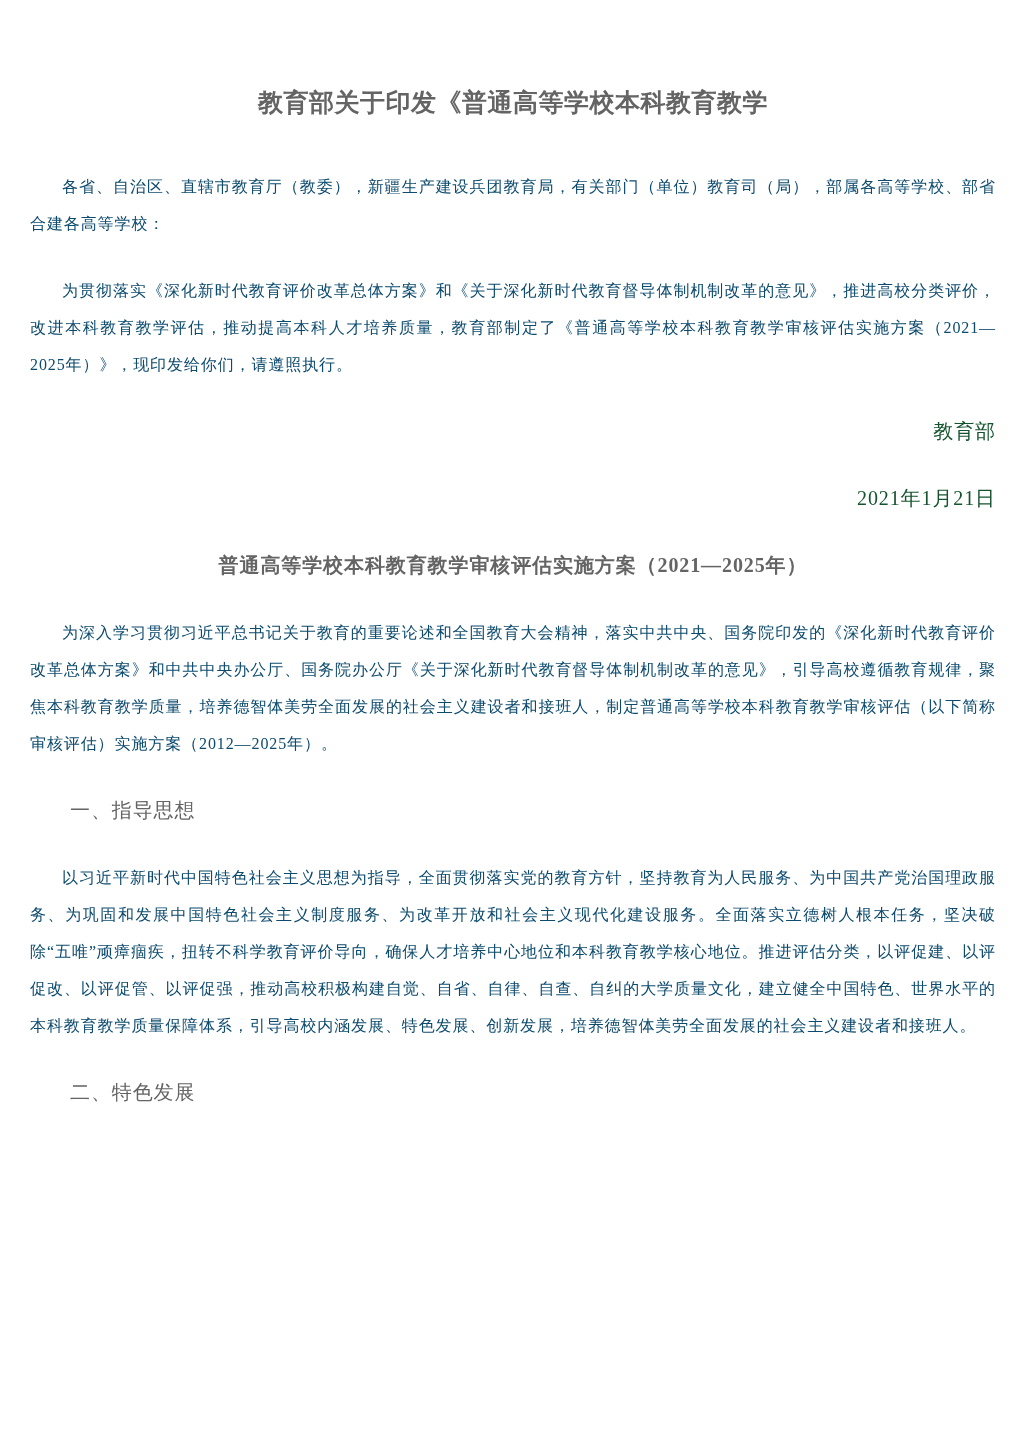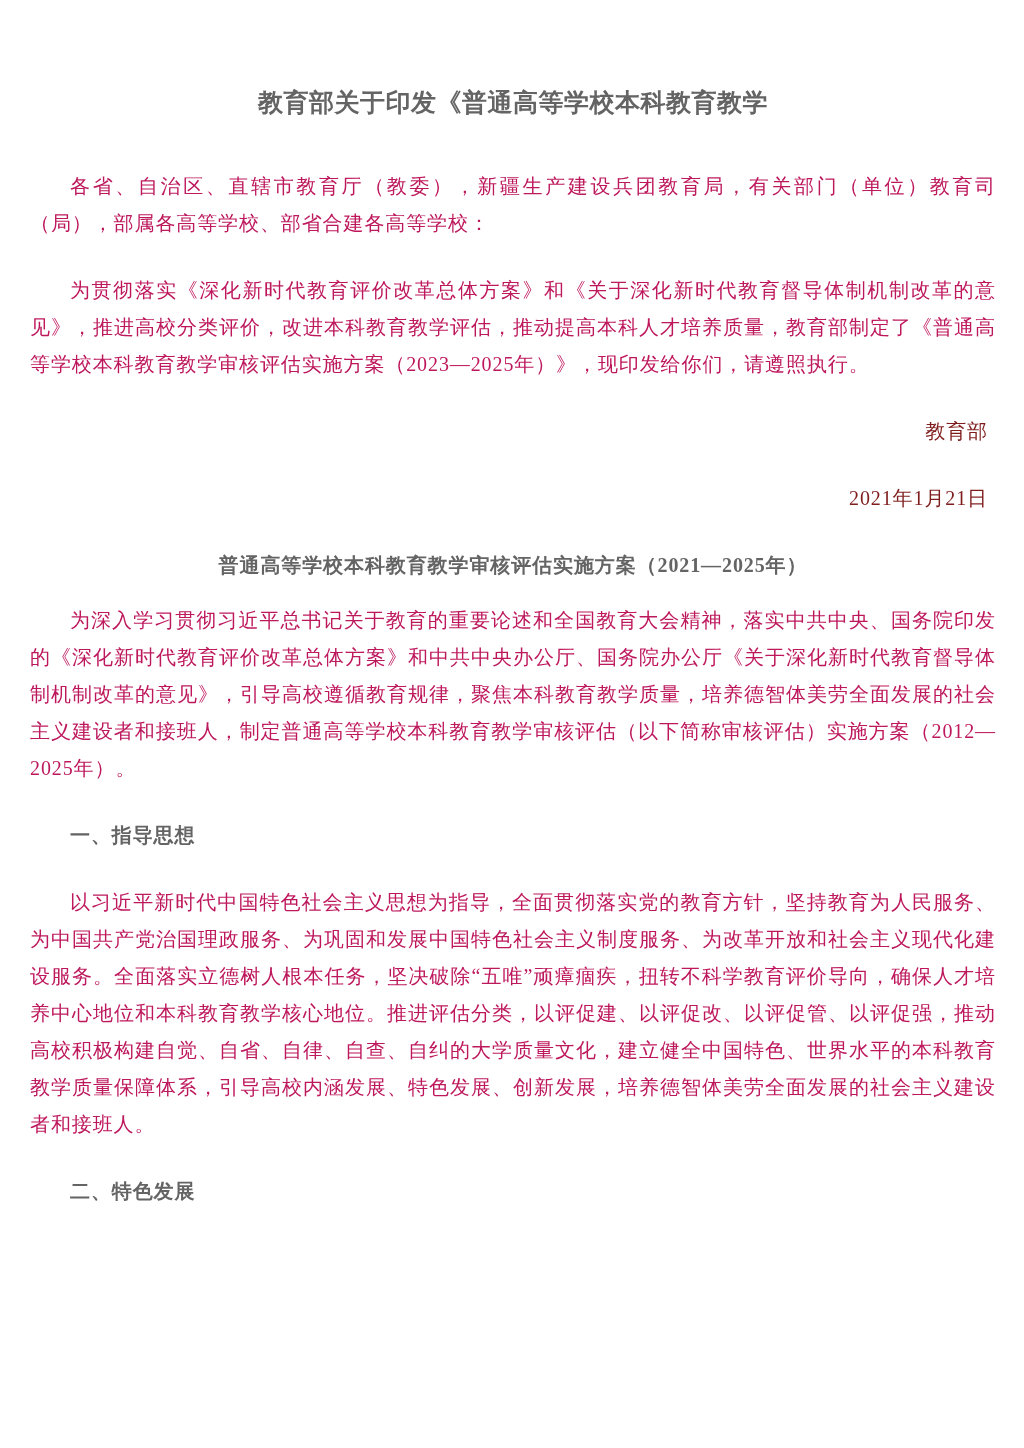--- a/index.html
+++ b/index.html
@@ -31,67 +31,67 @@
   .title span { display: block; margin-top: 32px; }
   .doc-number {
     margin: 0 0 30px 0;
     font-size: 20px;
     line-height: 37px;
     letter-spacing: 0.9px;
     color: #8f8f8f;
   }
   .body-para {
     margin: 0 0 30px 0;
-    font-size: 20px;
+    font-size: 16px;
     line-height: 37px;
     letter-spacing: 0.9px;
     text-indent: 2em;
     text-align: justify;
-    color: #be185d;
+    color: #0c4a6e;
   }
   .right-line {
-    margin: 0 8px 30px 0;
+    margin: 0 0 30px 0;
     font-size: 20px;
     line-height: 37px;
     letter-spacing: 0.9px;
     text-align: right;
-    color: #7f1d1d;
+    color: #14532d;
   }
   .plan-title {
-    margin: 0 0 18px 0;
+    margin: 0 0 30px 0;
     font-size: 20px;
     line-height: 37px;
     letter-spacing: 0.9px;
     text-align: center;
     font-weight: 700;
     color: #646464;
   }
   .section-heading {
     margin: 0 0 30px 0;
     font-size: 20px;
     line-height: 37px;
     letter-spacing: 0.9px;
     text-indent: 2em;
-    font-weight: 700;
+    font-weight: 400;
     color: #646464;
   }
 </style>
 </head>
 <body>
 
 <div class="page">
 
   <h1 class="title">
     <span>教育部关于印发《普通高等学校本科教育教学</span>
   </h1>
 
 
   <p class="body-para">各省、自治区、直辖市教育厅（教委），新疆生产建设兵团教育局，有关部门（单位）教育司（局），部属各高等学校、部省合建各高等学校：</p>
 
-  <p class="body-para">为贯彻落实《深化新时代教育评价改革总体方案》和《关于深化新时代教育督导体制机制改革的意见》，推进高校分类评价，改进本科教育教学评估，推动提高本科人才培养质量，教育部制定了《普通高等学校本科教育教学审核评估实施方案（2023—2025年）》，现印发给你们，请遵照执行。</p>
+  <p class="body-para">为贯彻落实《深化新时代教育评价改革总体方案》和《关于深化新时代教育督导体制机制改革的意见》，推进高校分类评价，改进本科教育教学评估，推动提高本科人才培养质量，教育部制定了《普通高等学校本科教育教学审核评估实施方案（2021—2025年）》，现印发给你们，请遵照执行。</p>
 
   <p class="right-line">教育部</p>
 
   <p class="right-line">2021年1月21日</p>
 
   <h2 class="plan-title">普通高等学校本科教育教学审核评估实施方案（2021—2025年）</h2>
 
   <p class="body-para">为深入学习贯彻习近平总书记关于教育的重要论述和全国教育大会精神，落实中共中央、国务院印发的《深化新时代教育评价改革总体方案》和中共中央办公厅、国务院办公厅《关于深化新时代教育督导体制机制改革的意见》，引导高校遵循教育规律，聚焦本科教育教学质量，培养德智体美劳全面发展的社会主义建设者和接班人，制定普通高等学校本科教育教学审核评估（以下简称审核评估）实施方案（2012—2025年）。</p>
 
   <h3 class="section-heading">一、指导思想</h3>

